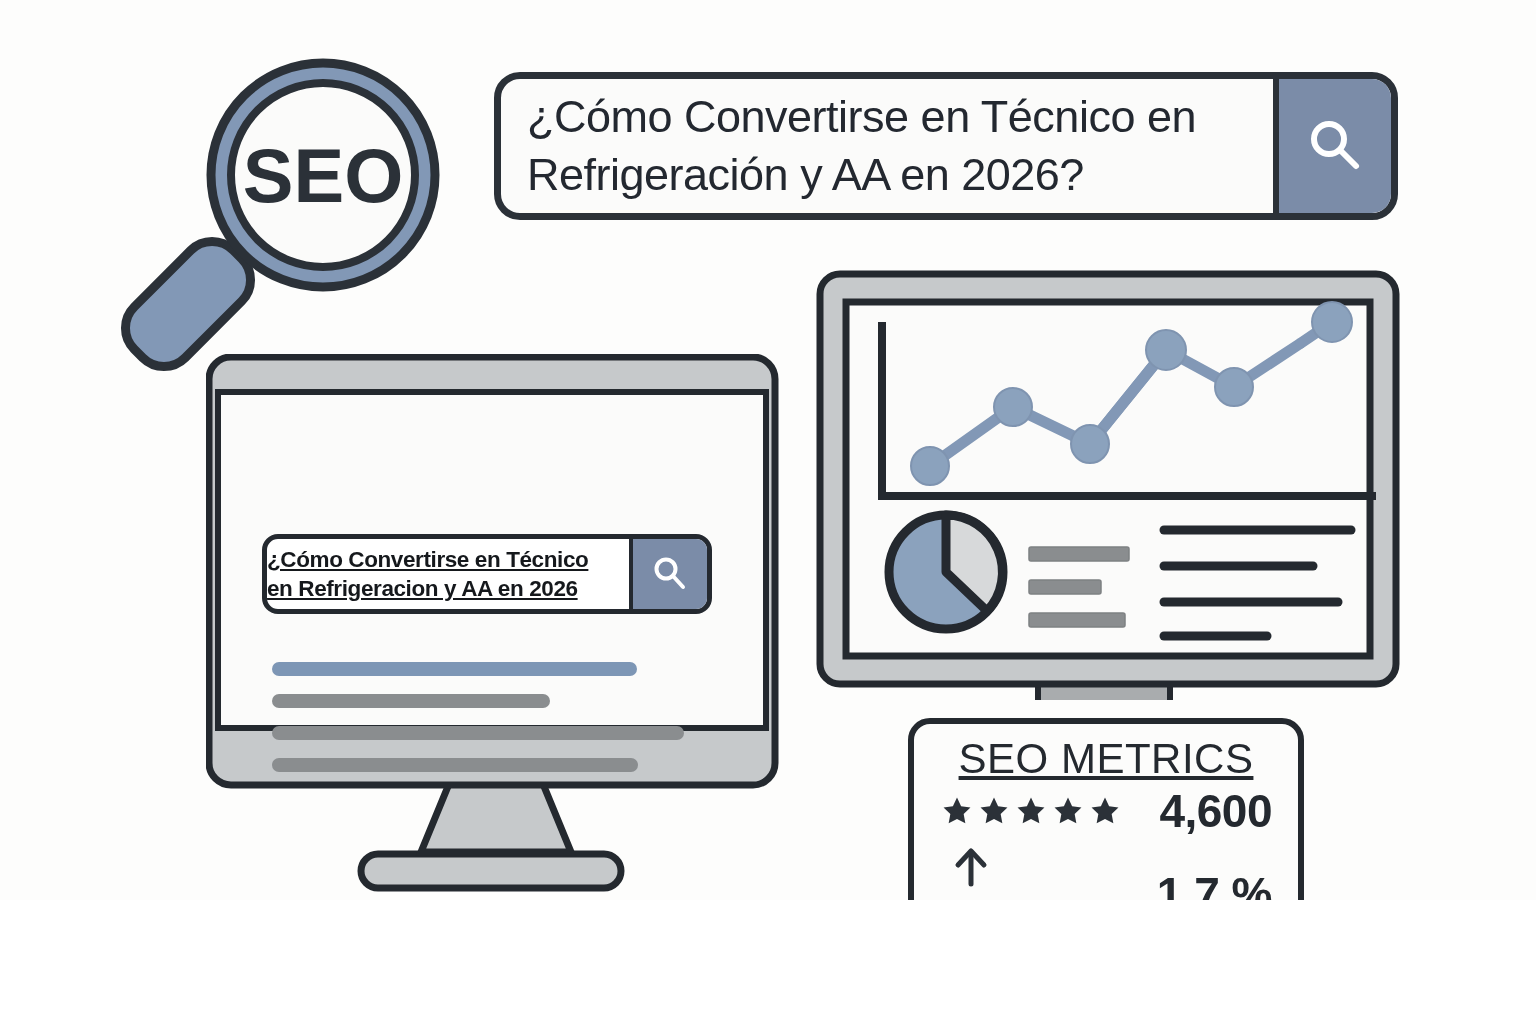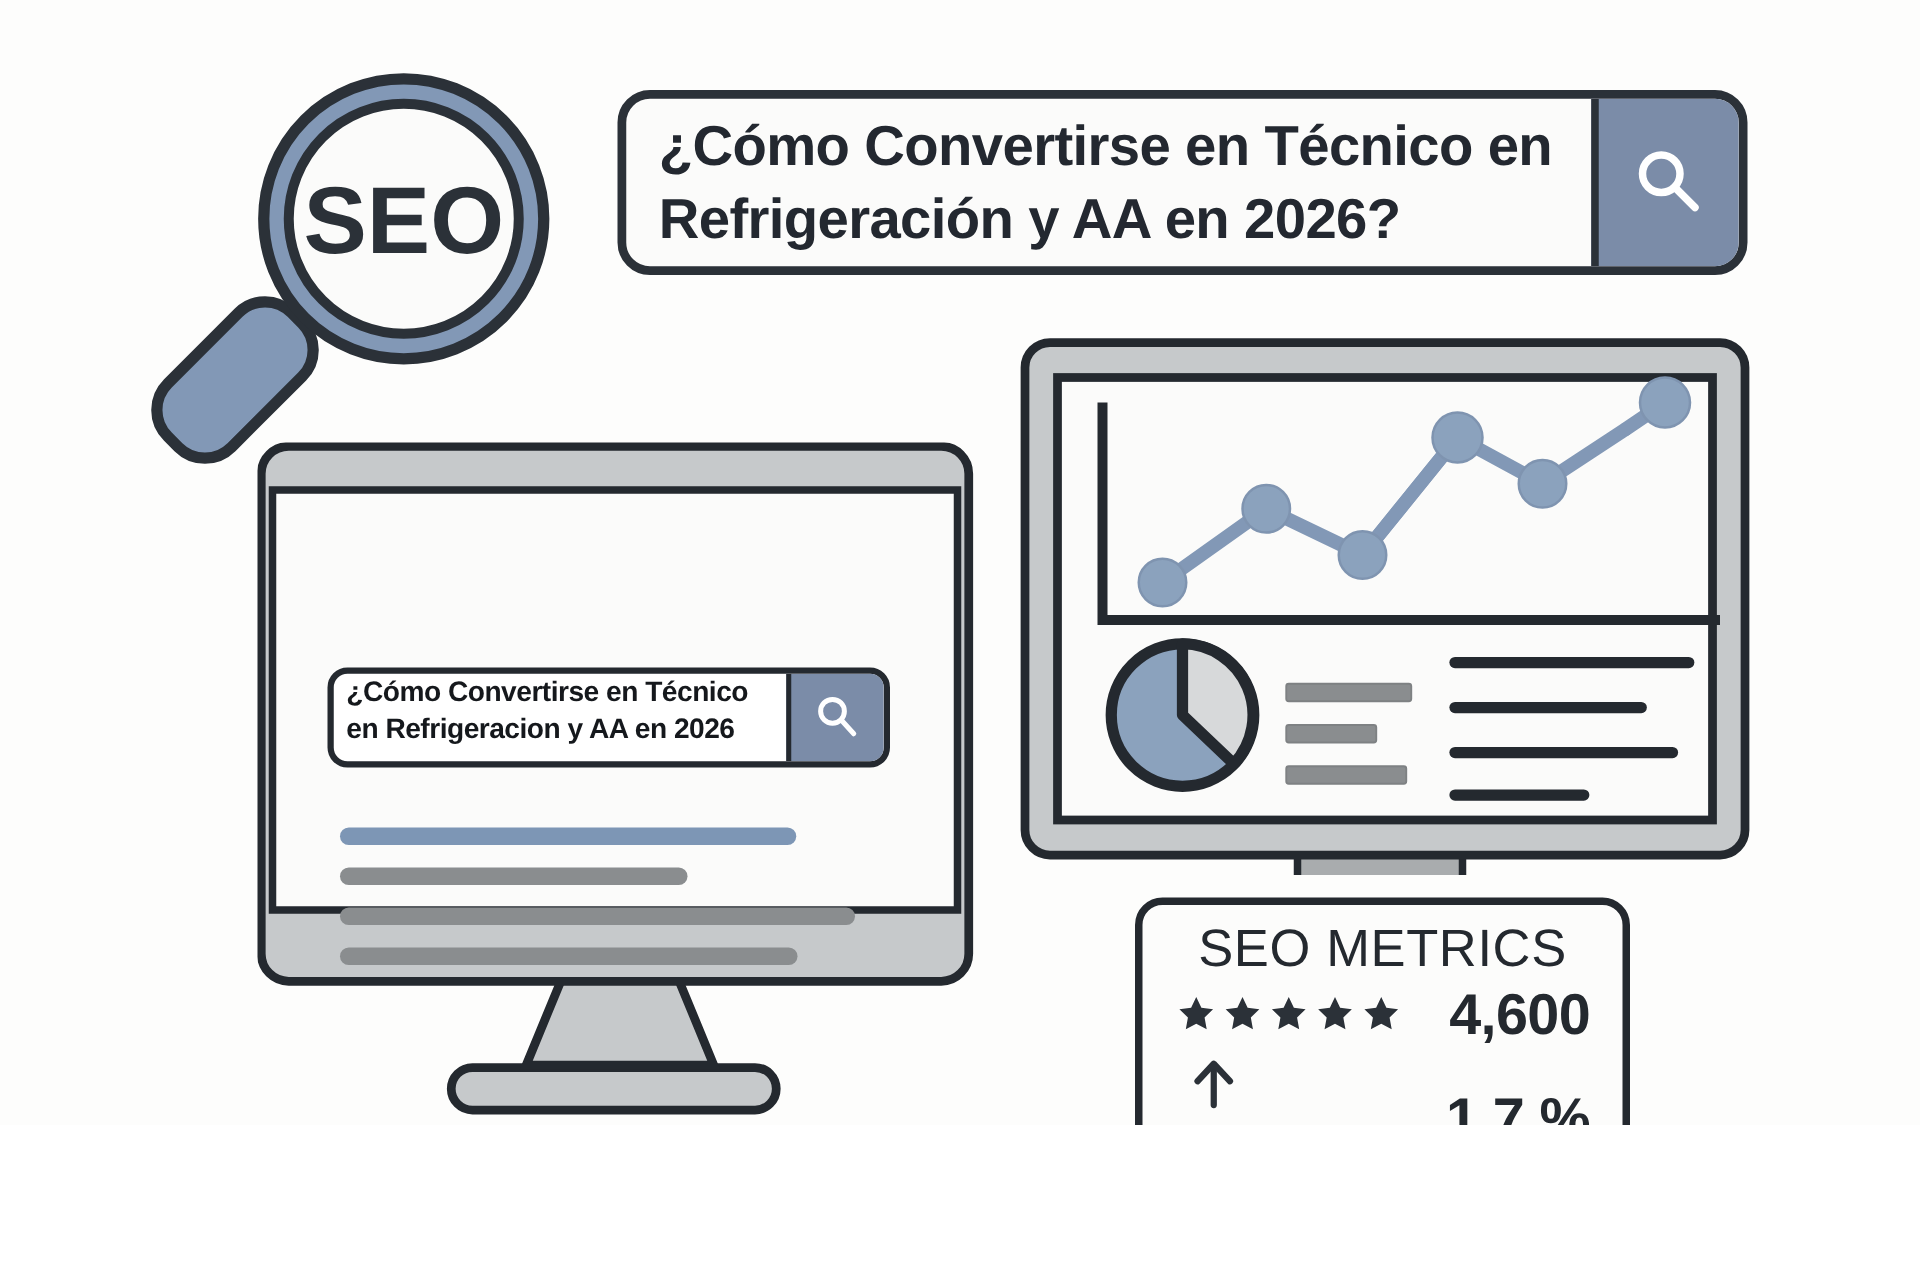--- a/index.html
+++ b/index.html
@@ -37,21 +37,21 @@
     display: flex;
     align-items: stretch;
     overflow: hidden;
   }
   #top-search-text {
     flex: 1 1 auto;
     display: flex;
     align-items: center;
     padding: 0 22px 0 26px;
     font-size: 45px;
-    font-weight: 700;
+    font-weight: 400;
     line-height: 1.28;
     color: #232830;
     letter-spacing: -0.5px;
   }
   #top-search-btn {
     flex: 0 0 112px;
     background: #7b8ca8;
     border-left: 6px solid #2b3138;
     display: flex;
     align-items: center;
@@ -81,26 +81,28 @@
     border: 5px solid #24292f;
     border-radius: 16px;
     background: #ffffff;
     box-sizing: border-box;
     display: flex;
     overflow: hidden;
   }
   #mini-search-text {
     flex: 1 1 auto;
     display: flex;
-    padding: 0 6px 0 10px;
+    align-items: center;
+    padding: 0 6px 0 0;
     font-size: 22.5px;
     font-weight: 600;
     line-height: 1.3;
     color: #15181c;
     letter-spacing: -0.4px;
+    text-decoration: underline;
   }
   #mini-search-btn {
     flex: 0 0 74px;
     background: #7b8ca8;
     border-left: 4px solid #24292f;
     display: flex;
     align-items: center;
     justify-content: center;
   }
   .res-bar {
@@ -122,20 +124,21 @@
     box-sizing: border-box;
     padding: 12px 26px 0 26px;
   }
   #metrics-title {
     text-align: center;
     font-size: 42px;
     font-weight: 500;
     color: #24292f;
     letter-spacing: 0.5px;
     line-height: 1.1;
+    text-decoration: underline;
   }
   .metrics-row {
     display: flex;
     align-items: center;
     justify-content: space-between;
     margin-top: 6px;
   }
   #stars { display: flex; gap: 3px; }
   .metric-num {
     font-size: 46px;

